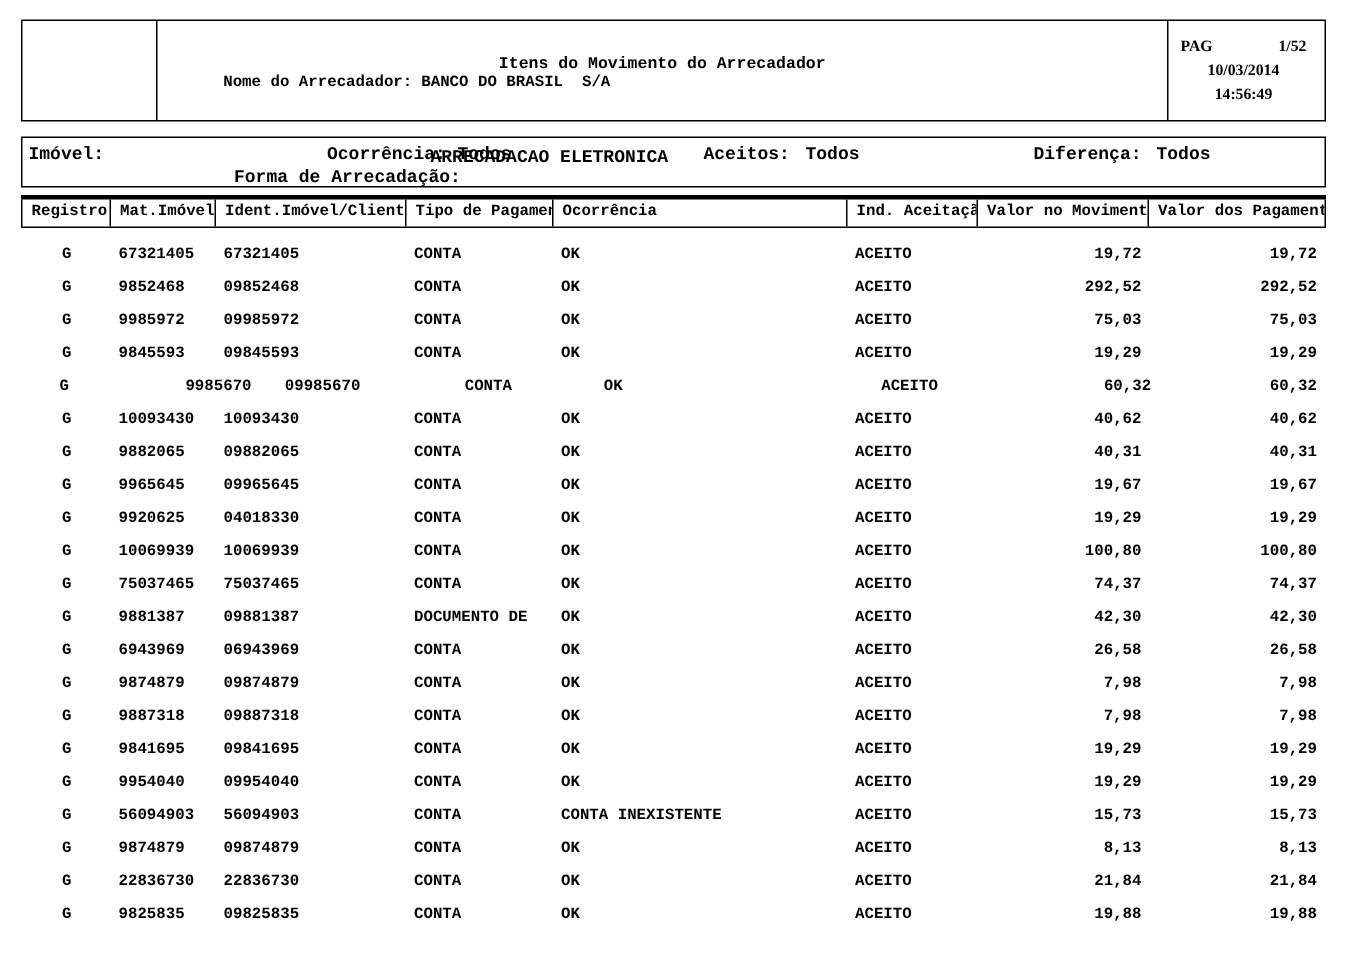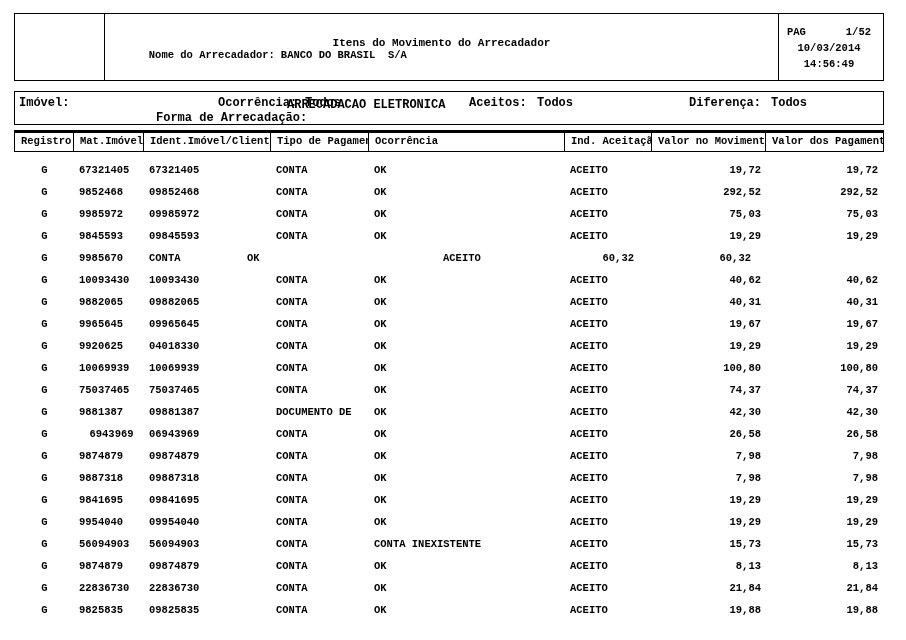--- a/index.html
+++ b/index.html
@@ -14,21 +14,21 @@
     border:1px solid #000;box-sizing:border-box;display:flex;
   }
   .logo-cell{width:90px;border-right:1px solid #000;box-sizing:border-box;}
   .title-cell{flex:1;position:relative;border-right:1px solid #000;box-sizing:border-box;}
   .report-title{
     position:absolute;top:23px;left:0;right:0;text-align:center;
     font-size:11px;white-space:pre;
   }
   .collector-line{position:absolute;bottom:7px;left:6px;font-size:10.5px;white-space:pre;}
   .collector-line .val{margin-left:6px;}
-  .pag-cell{width:104px;box-sizing:border-box;padding:10px 12px 0 8px;font-size:10.5px;}
+  .pag-cell{width:104px;box-sizing:border-box;padding:10px 12px 0 8px;font-size:10.5px;font-family:Liberation Serif, serif;}
   .pag-line{display:flex;justify-content:space-between;line-height:16px;}
   .date-line,.time-line{text-align:center;line-height:16px;}
   
   .filter-box{
     position:absolute;left:14px;top:91px;width:870px;height:34px;
     border:1px solid #000;box-sizing:border-box;font-size:12px;
   }
   .filter-box span{position:absolute;white-space:pre;}
   .f-imovel{left:4px;top:4px;}
   .f-ocorr-l{left:203px;top:4px;}  .f-ocorr-v{left:290px;top:4px;}
@@ -134,21 +134,22 @@
       <div class="td left" style="width: 70px;">9845593</div>
       <div class="td left" style="width: 127px;">09845593</div>
       <div class="td left" style="width: 98px;">CONTA</div>
       <div class="td left" style="width: 196px;">OK</div>
       <div class="td left" style="width: 87px;">ACEITO</div>
       <div class="td right" style="width: 114px;">19,29</div>
       <div class="td right" style="width: 117px;">19,29</div>
     </div>
     <div class="tr">
       <div class="td center" style="width: 59px;">G</div>
-      <div class="td left" style="width: 70px;">9985670</div>
+      <div class="td left" style="width: 70px; margin-left: 48px;">9985670</div>
+      <div class="td left" style="width: 127px;">09985670</div>
       <div class="td left" style="width: 98px;">CONTA</div>
       <div class="td left" style="width: 196px;">OK</div>
       <div class="td left" style="width: 87px;">ACEITO</div>
       <div class="td right" style="width: 114px;">60,32</div>
       <div class="td right" style="width: 117px;">60,32</div>
     </div>
     <div class="tr">
       <div class="td center" style="width: 59px;">G</div>
       <div class="td left" style="width: 70px;">10093430</div>
       <div class="td left" style="width: 127px;">10093430</div>
@@ -213,21 +214,21 @@
       <div class="td left" style="width: 70px;">9881387</div>
       <div class="td left" style="width: 127px;">09881387</div>
       <div class="td left" style="width: 98px;">DOCUMENTO DE</div>
       <div class="td left" style="width: 196px;">OK</div>
       <div class="td left" style="width: 87px;">ACEITO</div>
       <div class="td right" style="width: 114px;">42,30</div>
       <div class="td right" style="width: 117px;">42,30</div>
     </div>
     <div class="tr">
       <div class="td center" style="width: 59px;">G</div>
-      <div class="td left" style="width: 70px; text-align: center;">6943969</div>
+      <div class="td left" style="width: 70px;">6943969</div>
       <div class="td left" style="width: 127px;">06943969</div>
       <div class="td left" style="width: 98px;">CONTA</div>
       <div class="td left" style="width: 196px;">OK</div>
       <div class="td left" style="width: 87px;">ACEITO</div>
       <div class="td right" style="width: 114px;">26,58</div>
       <div class="td right" style="width: 117px;">26,58</div>
     </div>
     <div class="tr">
       <div class="td center" style="width: 59px;">G</div>
       <div class="td left" style="width: 70px;">9874879</div>

